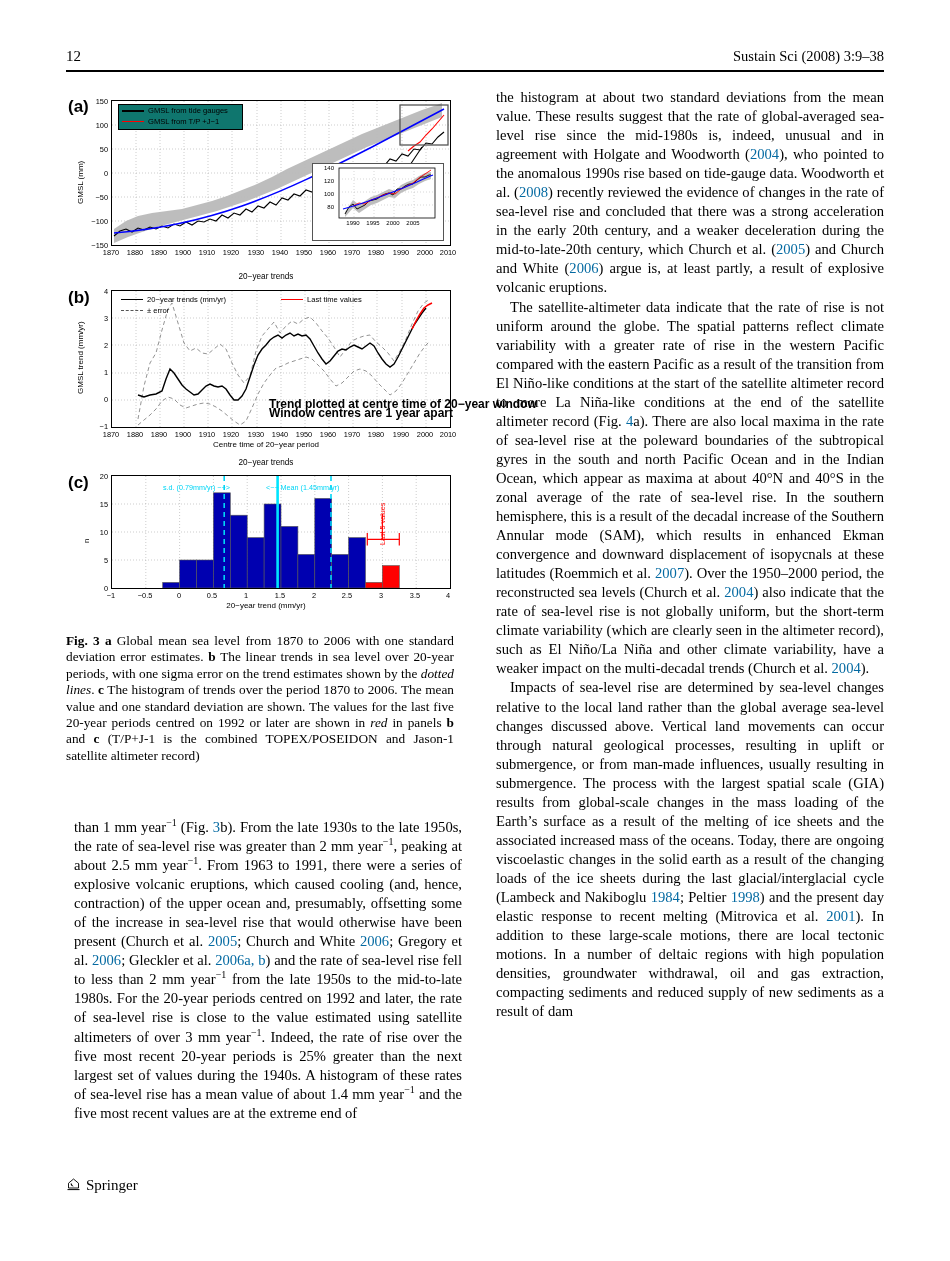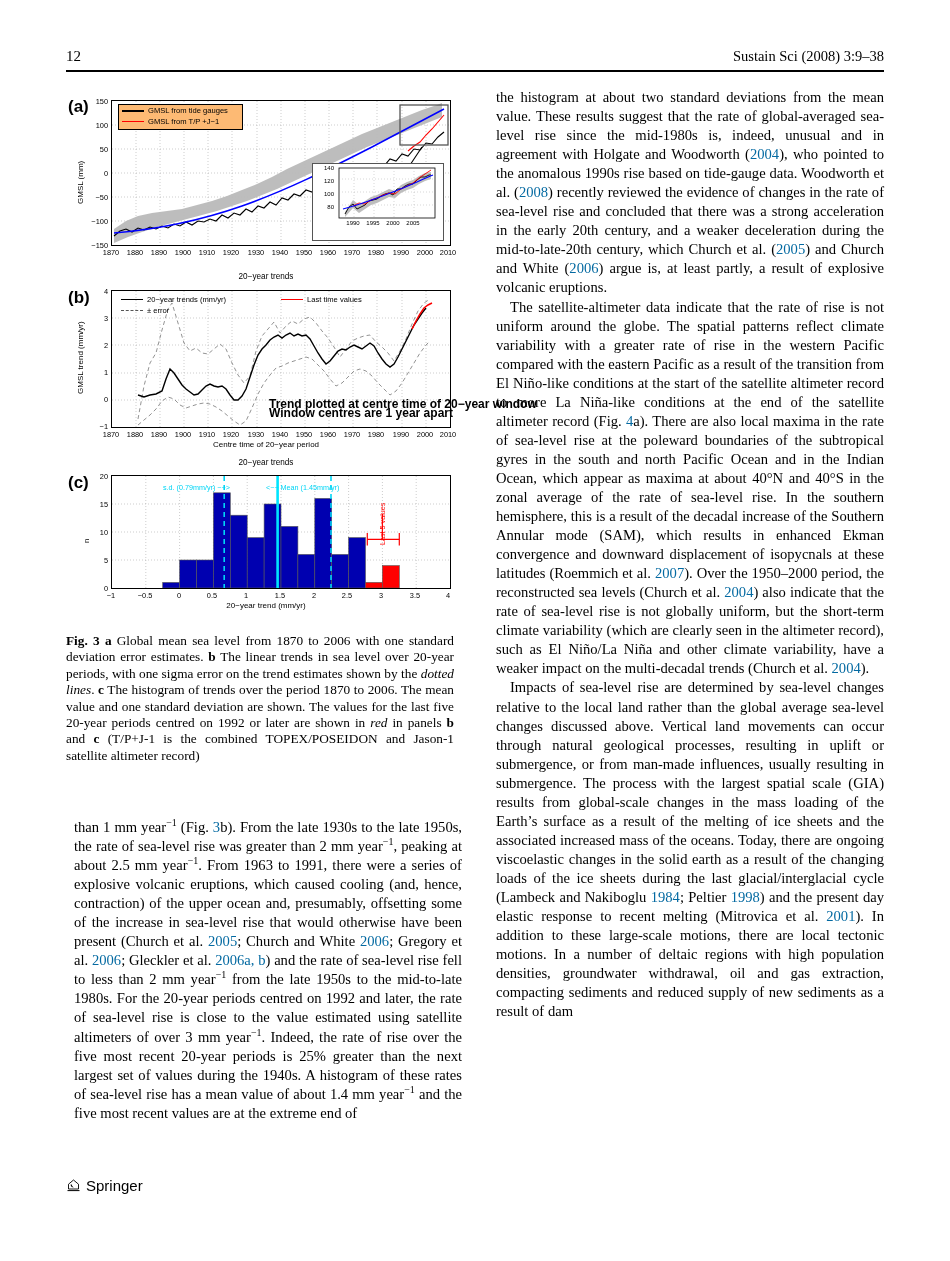--- a/index.html
+++ b/index.html
@@ -76,21 +76,21 @@
     position:absolute; font-size:8px; font-family:"Liberation Sans", sans-serif;
     width:100%; text-align:center;
   }
   .tick {
     position:absolute; font-size:7.4px;
     font-family:"Liberation Sans", sans-serif; white-space:nowrap;
   }
   .tick.y { text-align:right; }
   .tick.x { text-align:center; }
   .legend-box {
-    position:absolute; border:1px solid #000; background:#fdba74;
+    position:absolute; border:1px solid #000; background:#0f766e;
     font-size:7.6px; font-family:"Liberation Sans", sans-serif;
     box-sizing:border-box;
   }
   .leg-row { display:flex; align-items:center; height:11px; padding-left:3px;}
   .leg-swatch { width:22px; height:0; margin-right:4px; }
   .note {
     position:absolute; font-size:12px;
     font-family:"Liberation Sans", sans-serif; white-space:nowrap;font-weight:bold;
   }
   .cyan-note {
@@ -104,21 +104,21 @@
   }
   .inset-box {
     position:absolute; border:1.4px solid #555; background:#fff;
     box-sizing:border-box;
   }
   svg { display:block; }
 
   
   .footer {
     position:absolute; left:66px; top:1177px;
-    font-size:15px; font-family:Liberation Sans, sans-serif;
+    font-size:15px; font-family:Liberation Serif, serif;
   }
   .springer-logo {
     display:inline-block; vertical-align:-2px; margin-right:5px;
   }
 </style>
 </head>
 <body>
 
 <div class="page">
 

